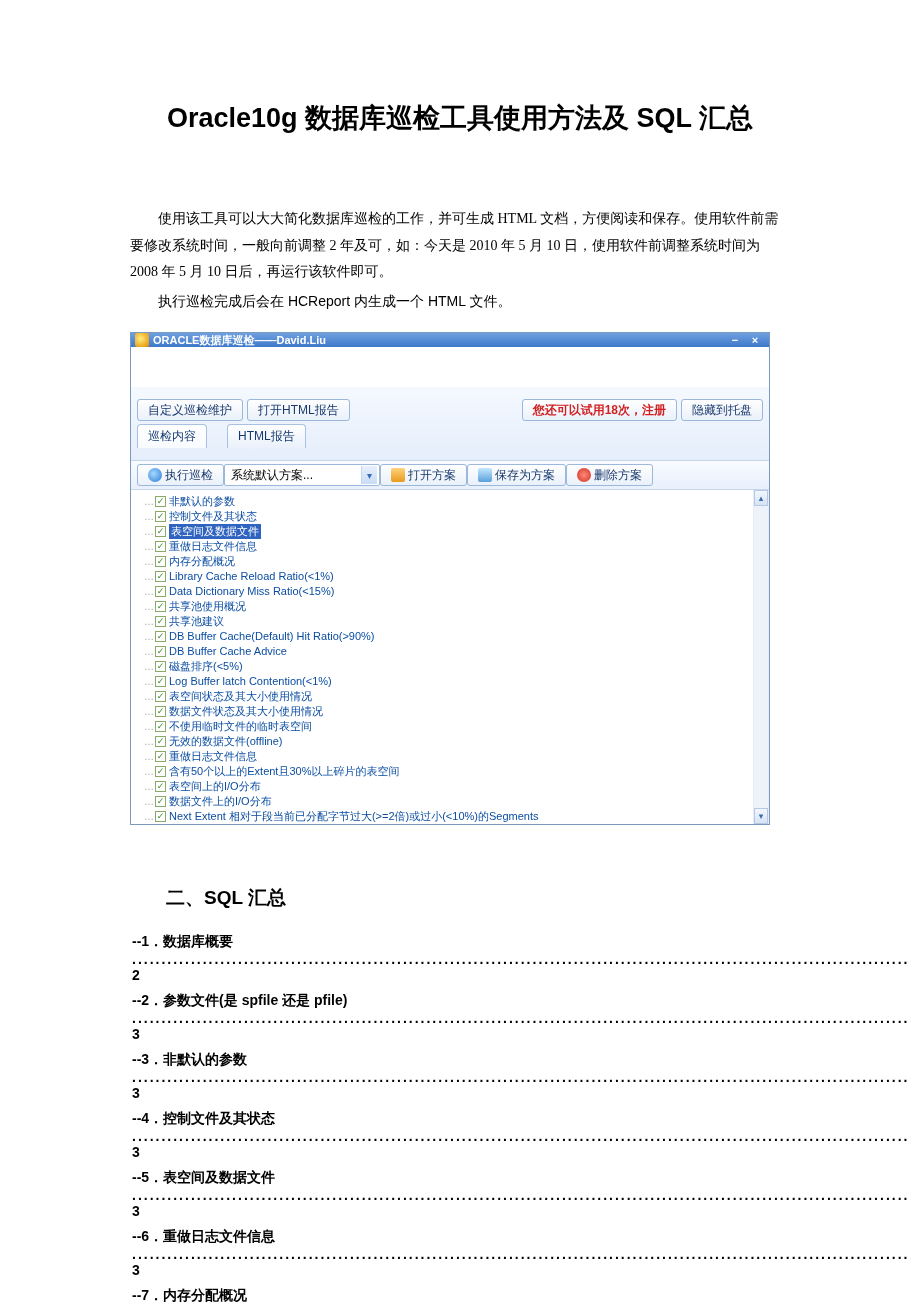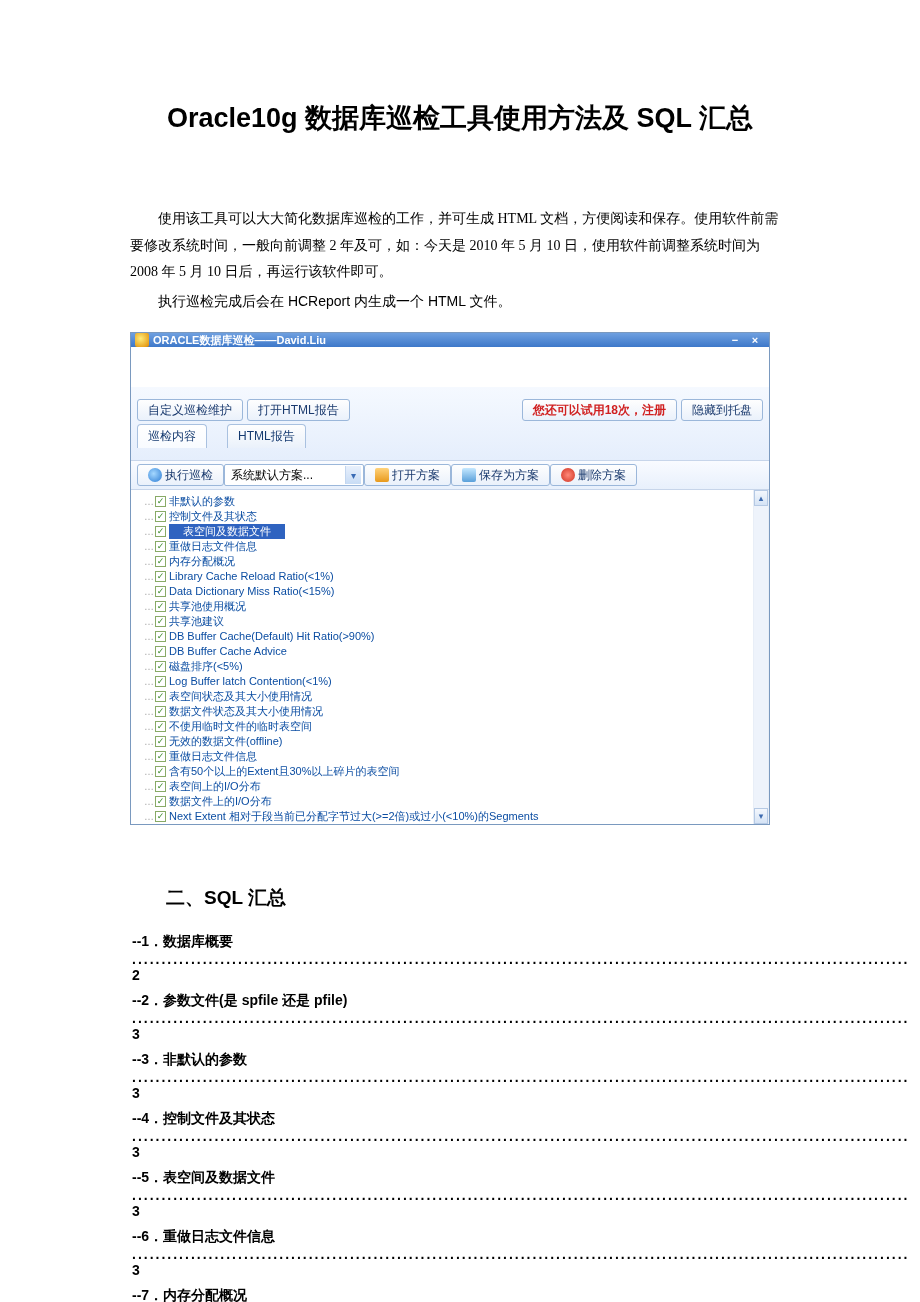--- a/index.html
+++ b/index.html
@@ -21,38 +21,38 @@
   .toolbar-area { background: linear-gradient(#f5f9ff, #e5eefc); padding: 12px 6px; border-bottom: 1px solid #c7d5ea; margin-top: 40px; }
   .row { display: flex; align-items: center; gap: 4px; margin-bottom: 3px; flex-wrap: nowrap; }
   .row:last-child { margin-bottom: 0; }
   .btn { background: linear-gradient(#fefefe, #eaf1fb); border: 1px solid #9bb7da; border-radius: 3px; height: 22px; padding: 0 10px; display: inline-flex; align-items: center; font-size: 12px; color: #1a3a6e; cursor: default; white-space: nowrap; }
   .btn.red { color: #d02020; font-weight: bold; }
   .spacer { flex: 1; }
   .tabbar { display: flex; gap: 20px; margin-top: 2px; align-items: flex-end; }
   .tab { background: linear-gradient(#fefefe, #eaf1fb); border: 1px solid #a9c1e0; border-bottom: none; border-radius: 4px 4px 0 0; padding: 3px 10px; font-size: 12px; color: #153a70; }
   .tab.active { background: linear-gradient(#fff, #f8fbff); font-weight: 500; }
   .maintoolbar { background: linear-gradient(#f9fbff, #e8f0fc); border-bottom: 1px solid #c7d5ea; padding: 3px 6px; display: flex; align-items: center; }
-  .combo { background: #fff; border: 1px solid #9bb7da; height: 22px; display: inline-flex; align-items: center; justify-content: space-between; padding: 0 2px 0 6px; width: 140px; border-radius: 2px; }
+  .combo { background: #fff; border: 1px solid #9bb7da; height: 22px; display: inline-flex; align-items: center; justify-content: space-between; padding: 0 2px 0 6px; width: 156px; border-radius: 2px; }
   .combo .arrow { background: linear-gradient(#e8f0fc,#c8dcf5); border-left: 1px solid #c3d6ef; width: 16px; height: 18px; display: flex; align-items: center; justify-content: center; color: #3a6bb5; font-size: 10px; }
   .ico { display: inline-block; width: 14px; height: 14px; margin-right: 3px; vertical-align: middle; }
   .ico.run { background: radial-gradient(circle at 40% 40%, #a5d8ff, #2a7bd4); border-radius: 50%; }
   .ico.open { background: linear-gradient(#ffd27a, #e89a1d); border-radius: 2px; }
   .ico.save { background: linear-gradient(#c5e8ff, #5aa0da); border-radius: 2px; }
   .ico.del { background: radial-gradient(circle, #ff8a7a, #d03020); border-radius: 50%; }
 
   .tree-wrap { display: flex; background: #fff; height: 334px; }
   .tree { flex: 1; padding: 4px 2px 4px 10px; overflow: hidden; background: #fff; }
   .scrollbar { width: 16px; background: #e8eef7; display: flex; flex-direction: column; align-items: center; justify-content: space-between; }
   .scroll-arrow { width: 14px; height: 16px; background: linear-gradient(#f3f7fd,#d5e3f5); border: 1px solid #b5c9e4; display: flex; align-items: center; justify-content: center; font-size: 9px; color: #3e6bb0; }
   .scroll-track { flex: 1; width: 14px; background: #eef3fb; }
   .tree-item { display: flex; align-items: center; height: 15px; font-size: 11px; color: #0b4da2; line-height: 15px; }
   .tree-item .dots { width: 14px; text-align: center; color: #a7a7a7; font-size: 10px; letter-spacing: -2px; }
   .chk { width: 11px; height: 11px; border: 1px solid #88aa66; background: #fff; margin-right: 3px; display: inline-flex; align-items: center; justify-content: center; font-size: 9px; color: #3a8a2a; line-height: 1; }
   .tree-item .lbl { white-space: nowrap; font-family: SimSun, Tahoma, sans-serif; }
-  .tree-item.selected .lbl { background: #2f63c0; color: #fff; padding: 0 14px; }
+  .tree-item.selected .lbl { background: #2f63c0; color: #fff; padding: 0 2px; }
 
   .section-title2 { font-size: 19px; font-weight: bold; margin-bottom: 22px; margin-top: 40px; margin-left: 36px; }
   .toc { font-family: SimSun, "Microsoft YaHei", sans-serif; }
   .toc-row { display: flex; align-items: baseline; font-weight: bold; font-size: 14px; margin: 9px 0; color: #000; flex-direction: column; }
   .toc-row .t-label { white-space: nowrap; }
   .toc-row .t-dots { flex: 1; overflow: hidden; letter-spacing: 2px; color: #000; margin: 0 2px; height: 14px; }
   .toc-row .t-dots::before { content: "...................................................................................................................................."; }
   .toc-row .t-page { white-space: nowrap; }
 </style>
 </head>

